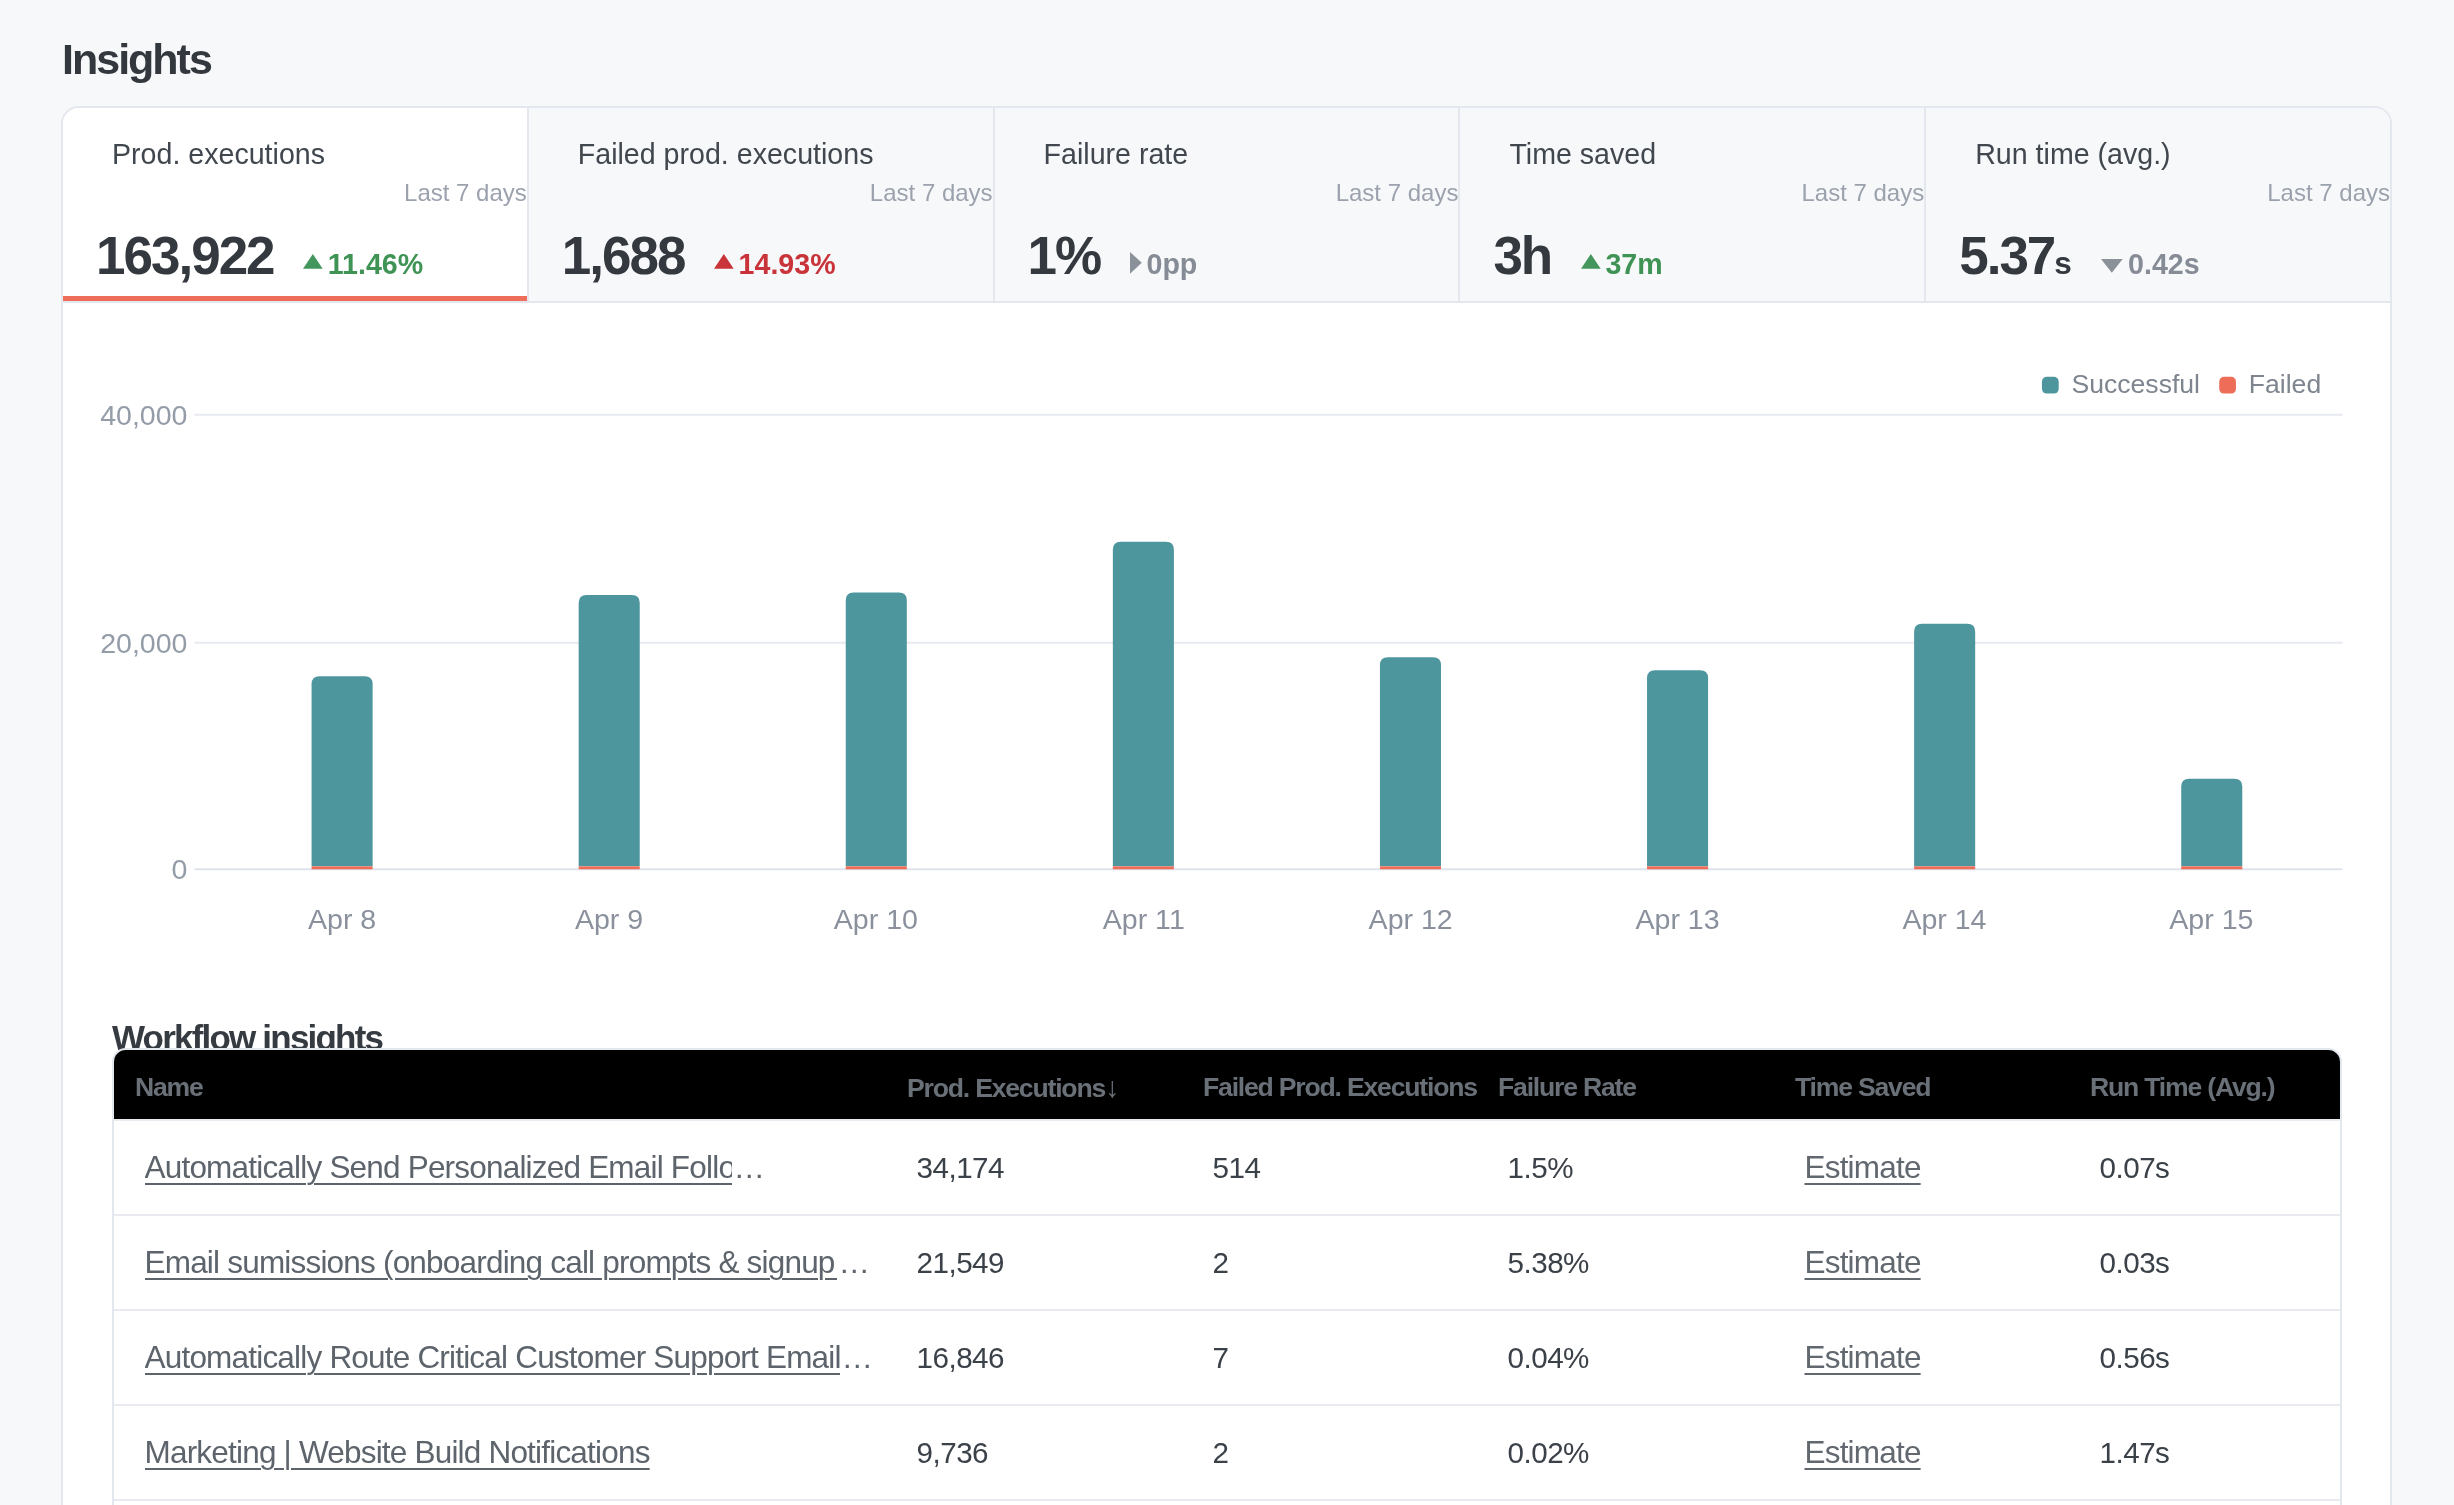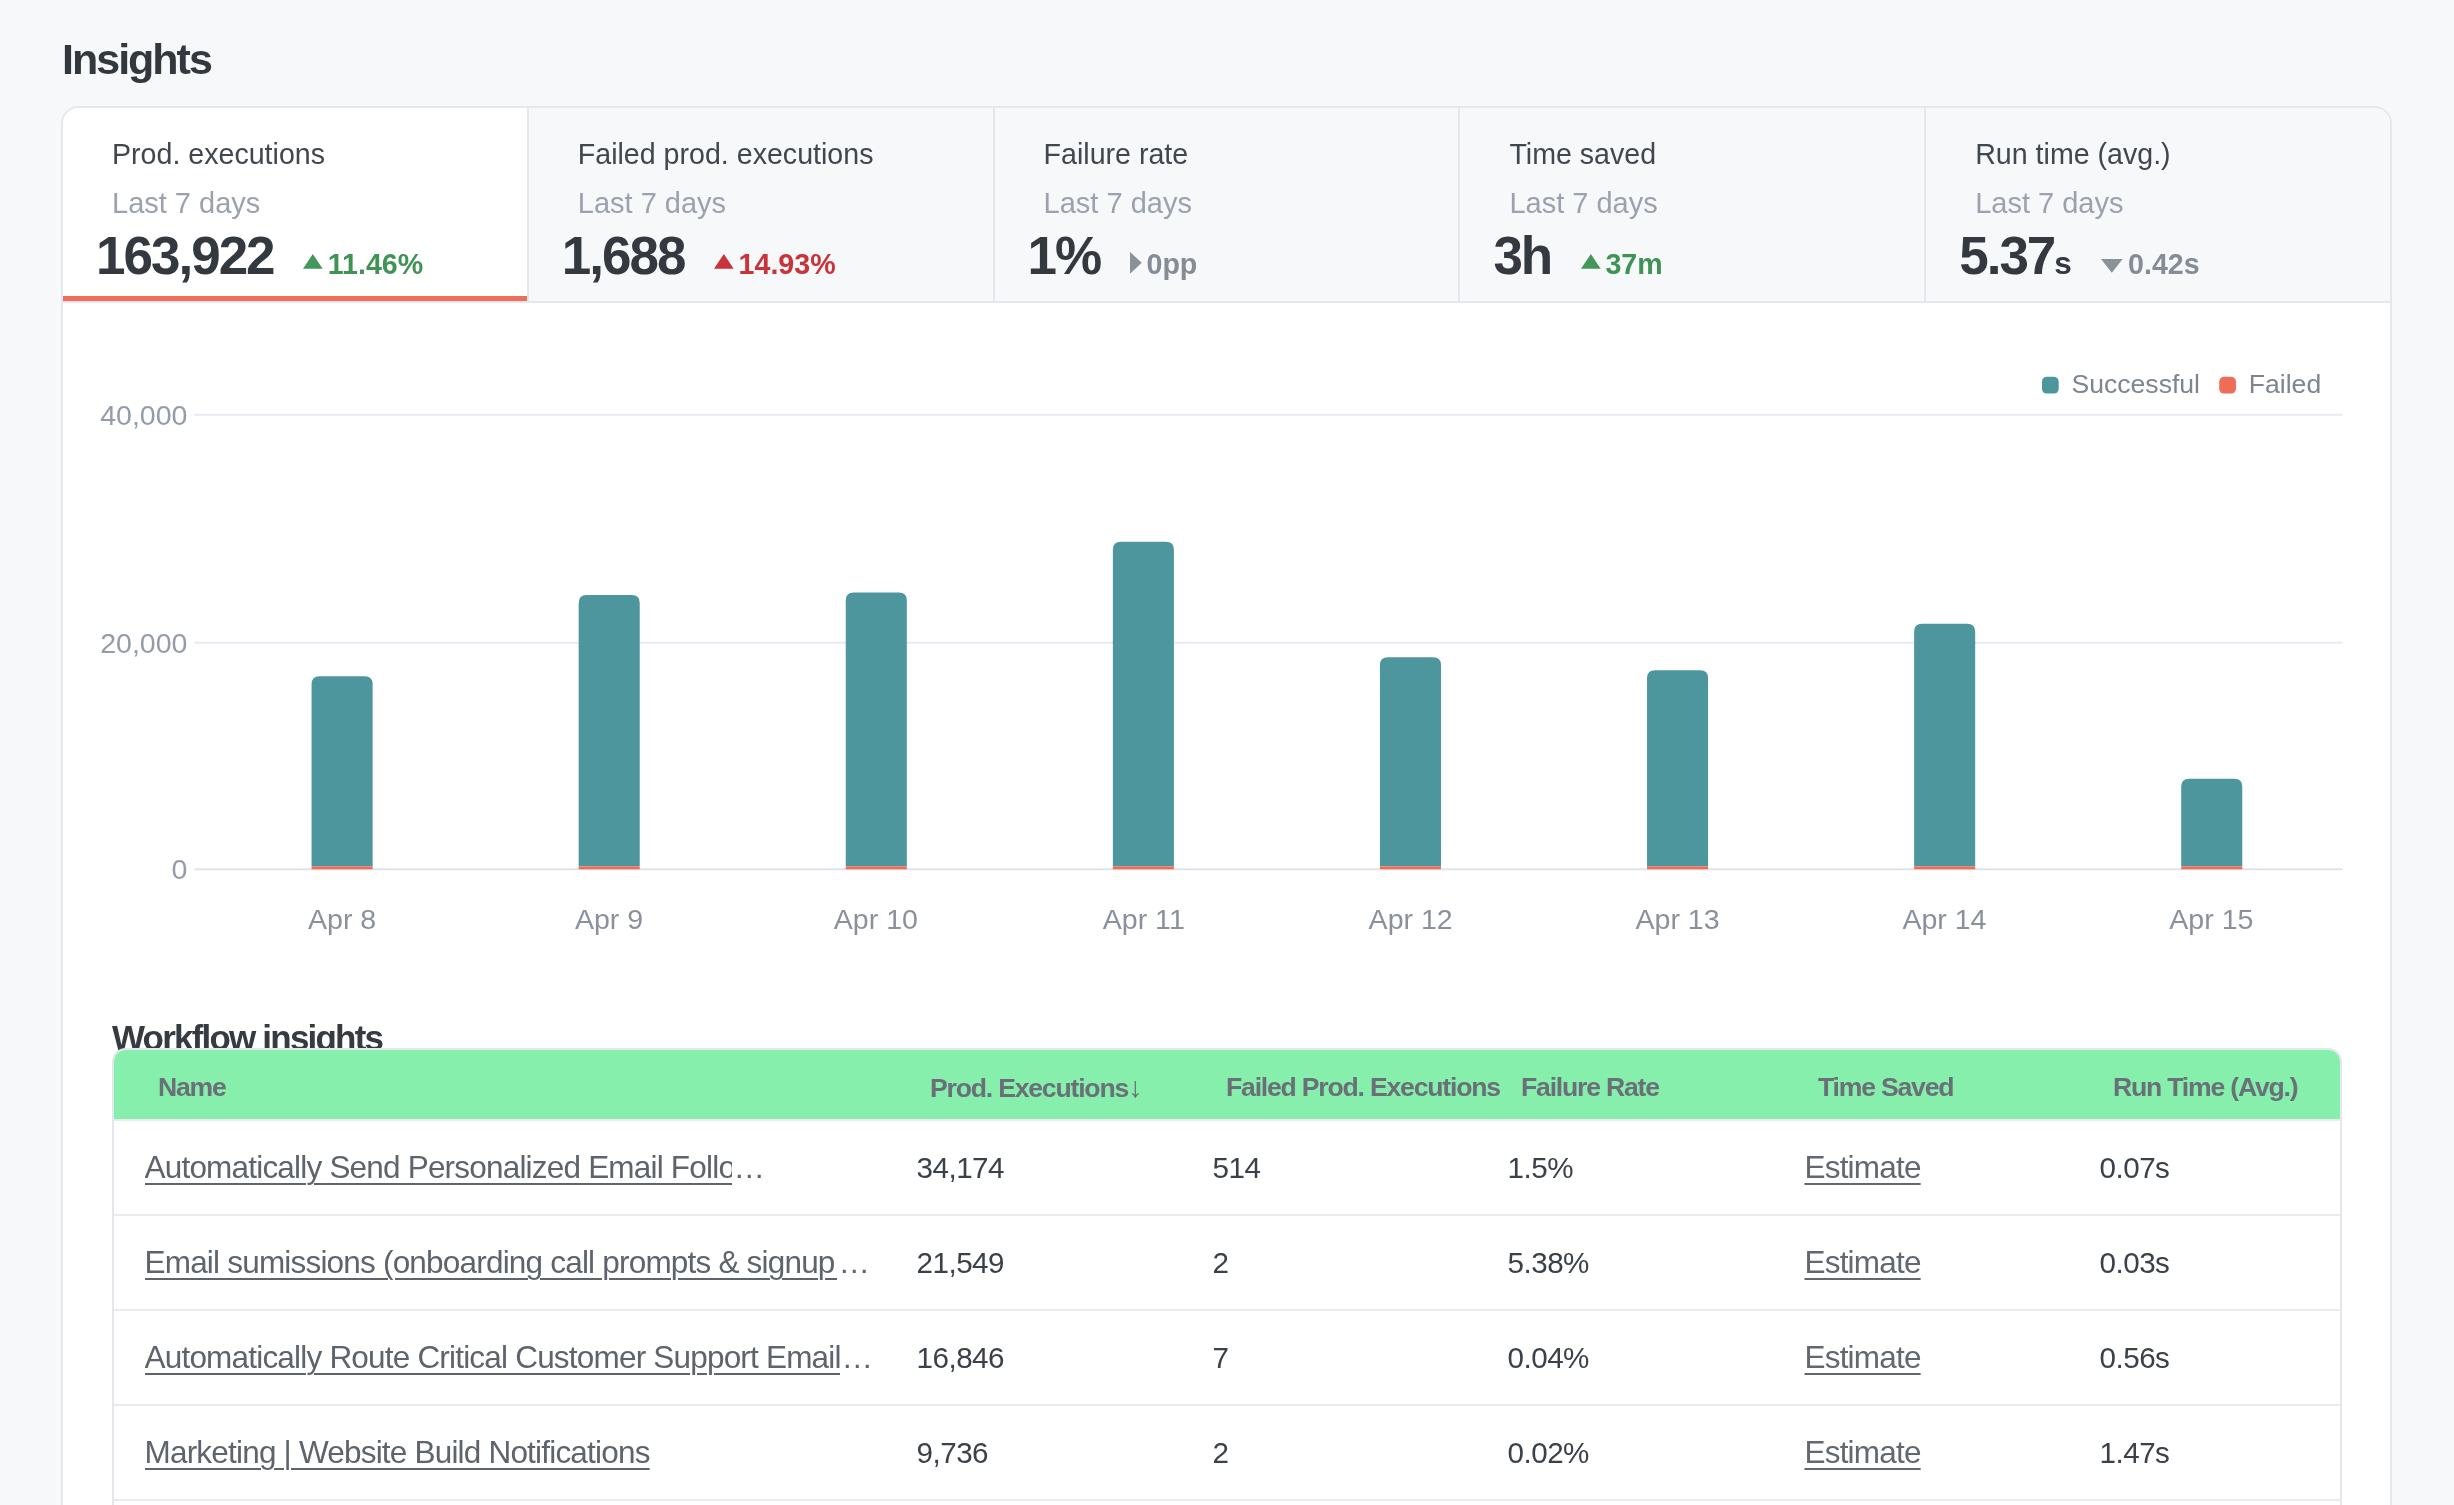--- a/index.html
+++ b/index.html
@@ -10,39 +10,39 @@
     font-weight:700; color:#33383f; letter-spacing:-2px; }
   .panel { position:absolute; left:61px; top:106px; width:2331px; height:1458px;
     background:#ffffff; border:2px solid #e3e7ee; border-radius:17.7px; }
   
   .cards { position:absolute; left:0; top:0; width:2327px; height:195px; display:flex;
     border-bottom:2px solid #e4e7ed; border-radius:15.8px 15.8px 0 0; overflow:hidden; }
   .card { flex:1 1 0; background:#f7f8fa; position:relative; padding:29.6px 0 0 49px; }
   .card + .card { border-left:2px solid #e4e7ed; }
   .card.active { background:#ffffff; }
   .card .t { font-size:28.6px; line-height:33px; color:#41474e; }
-  .card .s { font-size:29px; line-height:33px; color:#9ba2ad; margin-top:16px; }
+  .card .s { font-size:24px; line-height:33px; color:#9ba2ad; margin-top:5px;text-align:right; }
   .vrow { position:absolute; left:33px; top:113px; height:69px; white-space:nowrap; }
   .num { font-size:53px; line-height:69px; font-weight:700; color:#34393f; letter-spacing:-2px; }
   .num .suf { font-size:31.5px; letter-spacing:0; }
   .delta { font-size:28.6px; font-weight:700; letter-spacing:0; margin-left:29.6px; }
   .delta svg { margin-right:4.9px; }
   .green { color:#3f9355; }
   .red   { color:#c9333a; }
   .gray  { color:#868c96; }
   .redbar { position:absolute; left:0; right:0; bottom:-2px; height:6.9px; background:#ee6e59; }
   
   h2.wf { position:absolute; left:49px; top:867px; font-size:35px; line-height:41px;
     font-weight:700; color:#363b42; letter-spacing:-1.8px;margin-top:42px; }
   
   .tbl { position:absolute; left:49px; top:940px; width:2230px; height:591px;
     border:2px solid #e3e7ee; border-radius:13.8px; background:#fff; overflow:hidden; }
-  .thead { height:69px; background:#86efac; display:grid;
+  .thead { height:69px; background:#000000; display:grid;
     grid-template-columns:772px 296px 295px 297px 295px auto;
-    align-items:center; padding-left:44px; }
+    align-items:center; padding-left:21px; }
   .thead div { font-size:26.6px; font-weight:700; color:#6a7078; letter-spacing:-1.2px; white-space:nowrap; position:relative; top:3px; }
   .trow { height:95px; display:grid; border-top:2px solid #e9ebf0;
     grid-template-columns:772px 296px 295px 297px 295px auto;
     align-items:center; padding-left:30.5px; font-size:29.6px; color:#3b4148;
     letter-spacing:-0.5px; white-space:nowrap; }
   .trow .nm { color:#5d646c; display:flex; align-items:baseline; font-size:31.5px; letter-spacing:-0.8px; }
   .trow .nm .lk { color:#5d646c; text-decoration:underline; text-decoration-thickness:2px; text-underline-offset:4.9px;
     display:inline-block; overflow:hidden; white-space:nowrap; }
   .trow .nm .dots { margin-left:2px; }
   .est .lk { font-size:31.5px; letter-spacing:-0.8px; color:#62686f; text-decoration:underline; text-decoration-thickness:2px; text-underline-offset:4.9px; }

